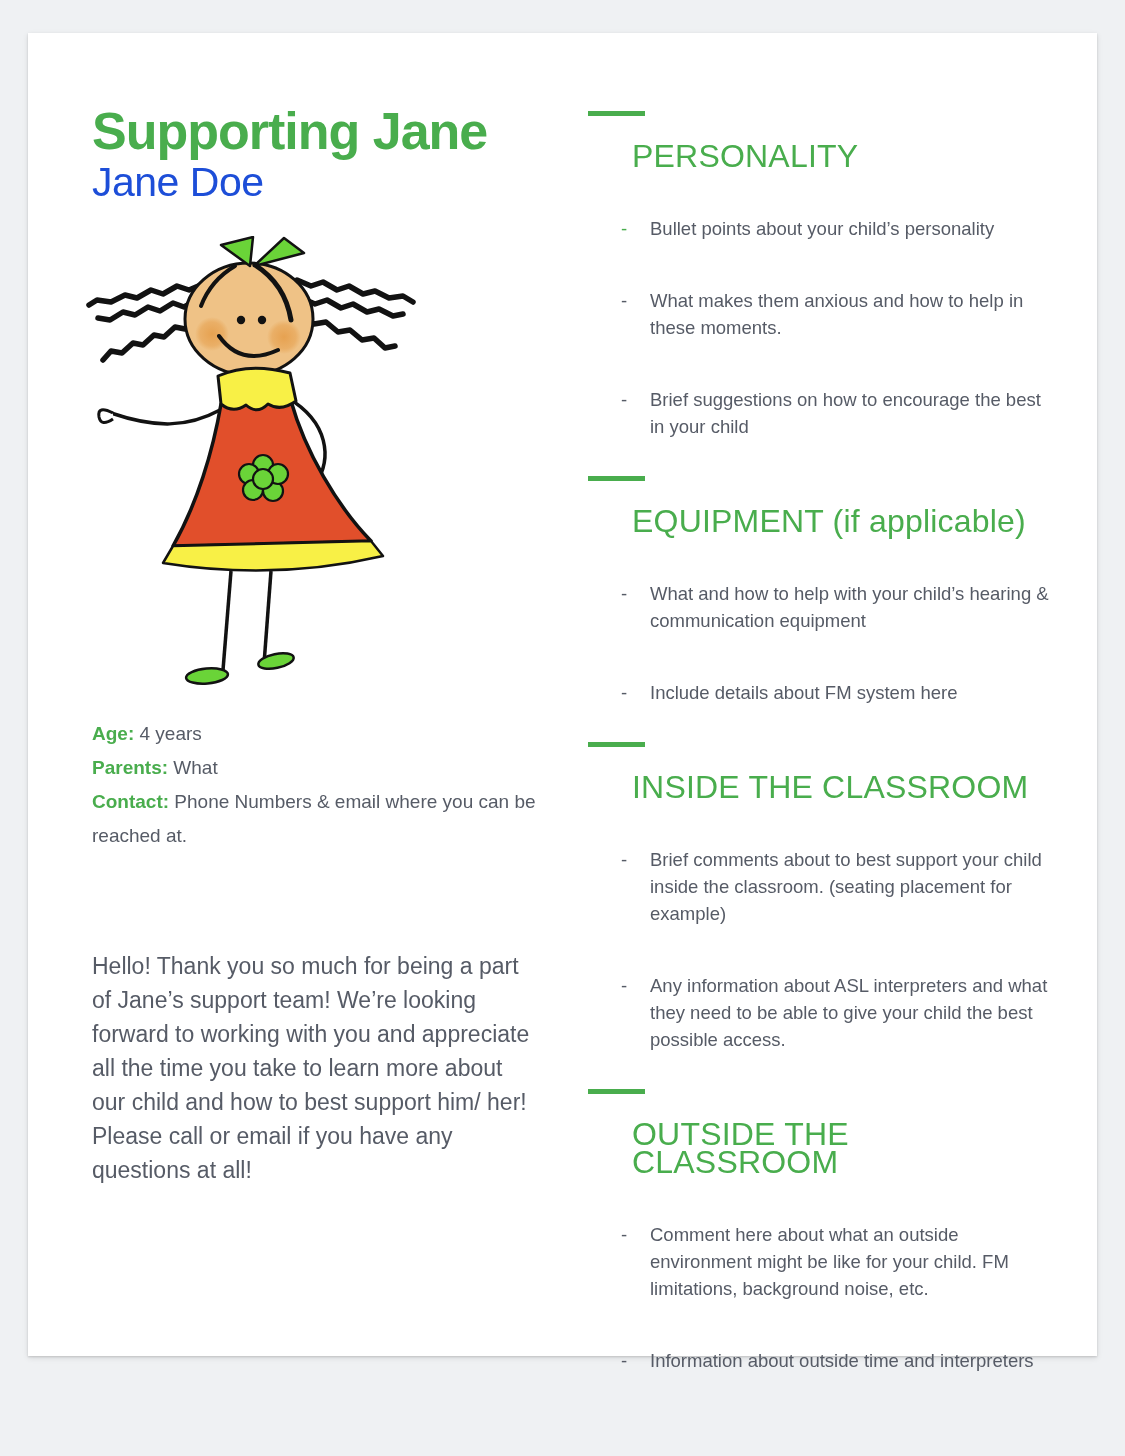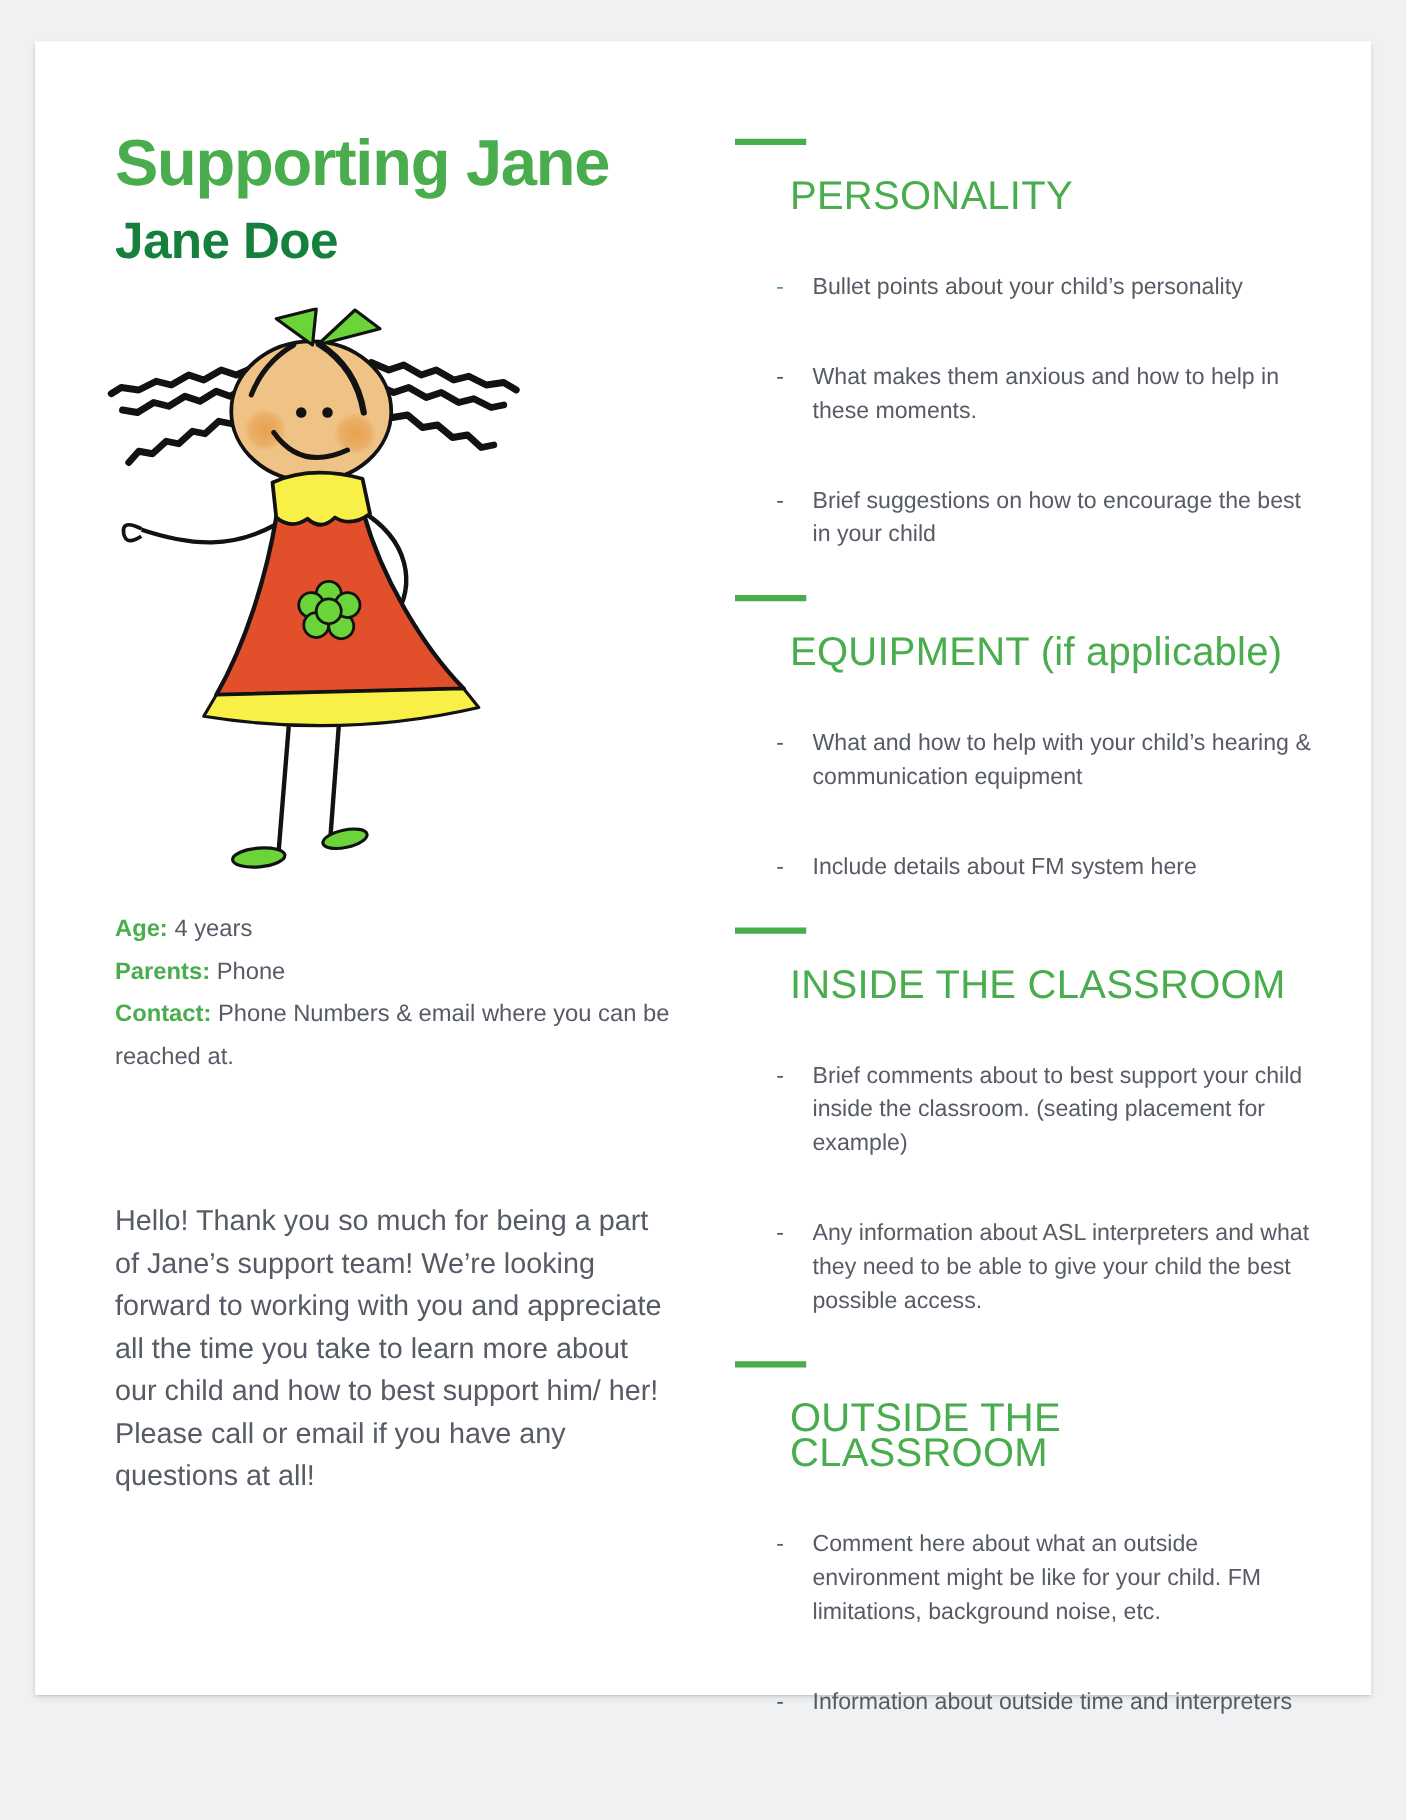--- a/index.html
+++ b/index.html
@@ -25,24 +25,24 @@
   }
   .doc-title {
     font-size: 52px;
     font-weight: bold;
     letter-spacing: -1px;
     line-height: 1.08;
     color: #49ad4d;
   }
   .doc-subtitle {
     font-size: 41px;
-    font-weight: 700;
+    font-weight: 400;
     letter-spacing: -0.5px;
-    color: #15803d;
-    margin-top: 10px;
+    color: #1d4ed8;
+    margin-top: 0;
   }
   .illustration {
     display: block;
     margin: 30px 0 0 -7px;
     width: 335px; height: 455px;
   }
   .profile-fields {
     margin-top: 26px;
     font-size: 19px;
     line-height: 34px;
@@ -168,21 +168,21 @@
         <circle cx="164" cy="238" r="10"></circle>
         <circle cx="168" cy="254" r="10"></circle>
         <circle cx="188" cy="255" r="10"></circle>
         <circle cx="193" cy="238" r="10"></circle>
         <circle cx="178" cy="243" r="10"></circle>
       </g>
     </svg>
 
     <div class="profile-fields" id="fields">
         <div><span class="field-label">Age:</span><span> 4 years</span></div>
-        <div><span class="field-label">Parents:</span><span> Phone</span></div>
+        <div><span class="field-label">Parents:</span><span> What</span></div>
         <div><span class="field-label">Contact:</span><span> Phone Numbers &amp; email where you can be reached at.</span></div>
       </div>
 
     <p class="intro-paragraph">Hello! Thank you so much for being a part of Jane’s support team! We’re looking forward to working with you and appreciate all the time you take to learn more about our child and how to best support him/ her! Please call or email if you have any questions at all!</p>
   </div>
 
   <div class="right-col" id="sections">
       <section class="section">
         <div class="section-rule"></div>
         <h3 class="section-heading">PERSONALITY</h3>

